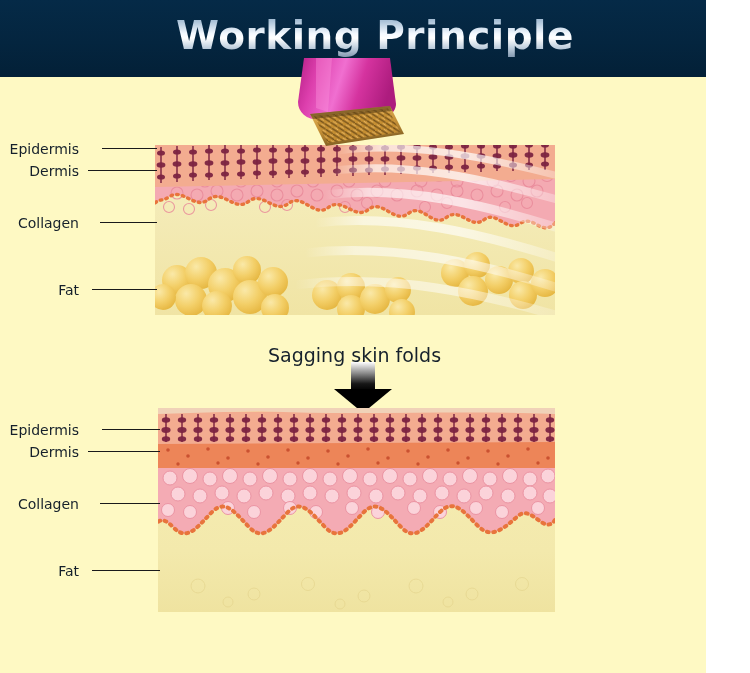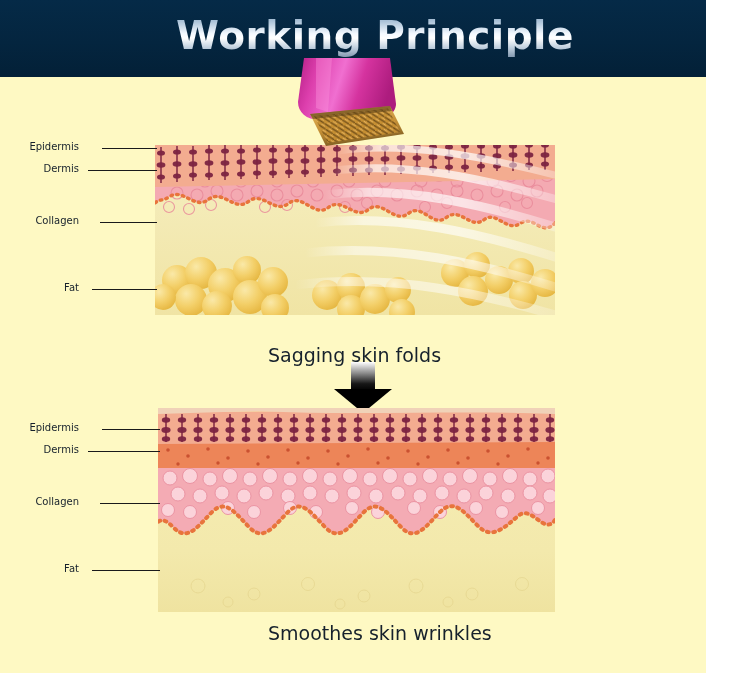--- a/index.html
+++ b/index.html
@@ -40,21 +40,21 @@
     -webkit-background-clip: text;
     background-clip: text;
     color: transparent;
     -webkit-text-fill-color: transparent;
     text-shadow: none;
   }
 
   
   .label-text {
     position: absolute;
-    font-size: 10px;
+    font-size: 14px;
     color: #15202b;
     font-family: "DejaVu Sans", sans-serif;
     white-space: nowrap;
     text-align: right;
   }
   .leader {
     position: absolute;
     height: 1px;
     background: #1a1a1a;
   }
@@ -722,16 +722,15 @@
 
   <div class="label-text" style="right:627px; top:444px;">Dermis</div>
   <div class="leader" style="left:88px; top:451px; width:72px;"></div>
 
   <div class="label-text" style="right:627px; top:496px;">Collagen</div>
   <div class="leader" style="left:100px; top:503px; width:60px;"></div>
 
   <div class="label-text" style="right:627px; top:563px;">Fat</div>
   <div class="leader" style="left:92px; top:570px; width:68px;"></div>
 
-  <div class="caption" style="left:268px; top:622px;">Smoothes skin wrinkles</div>
 
 
 </div>
 
 </body></html>

